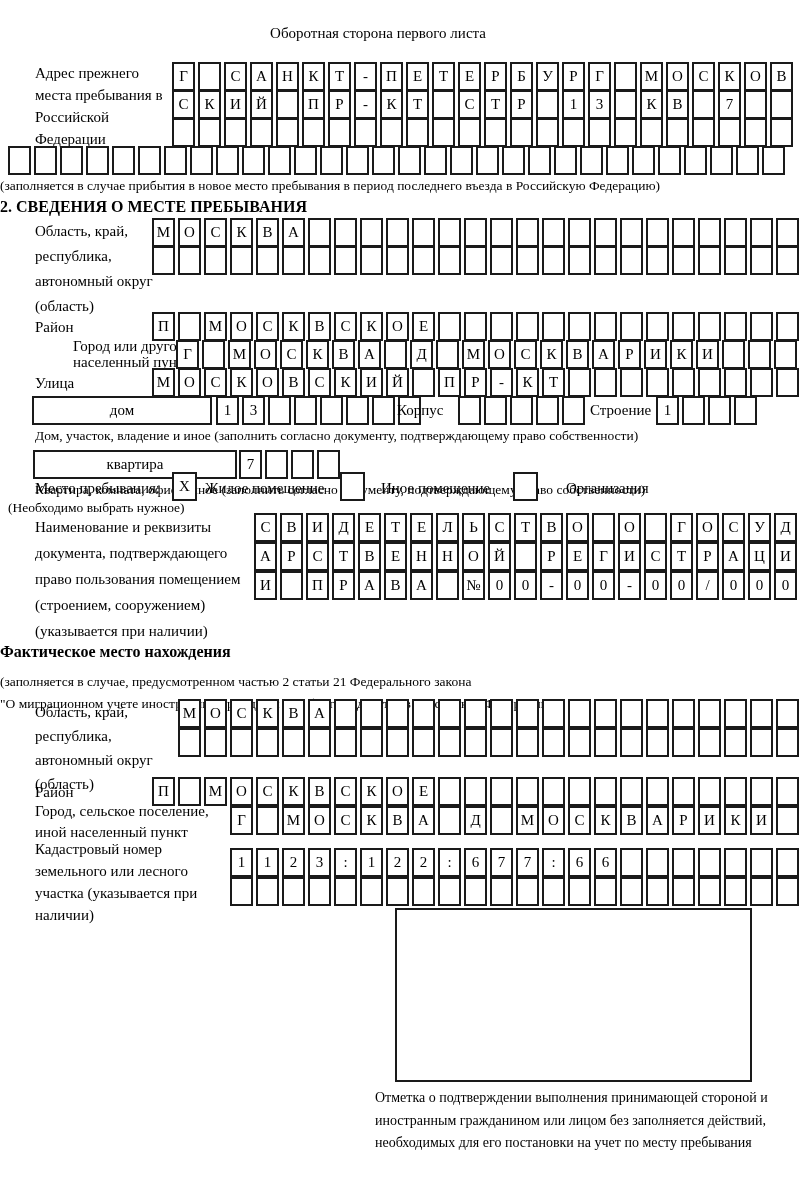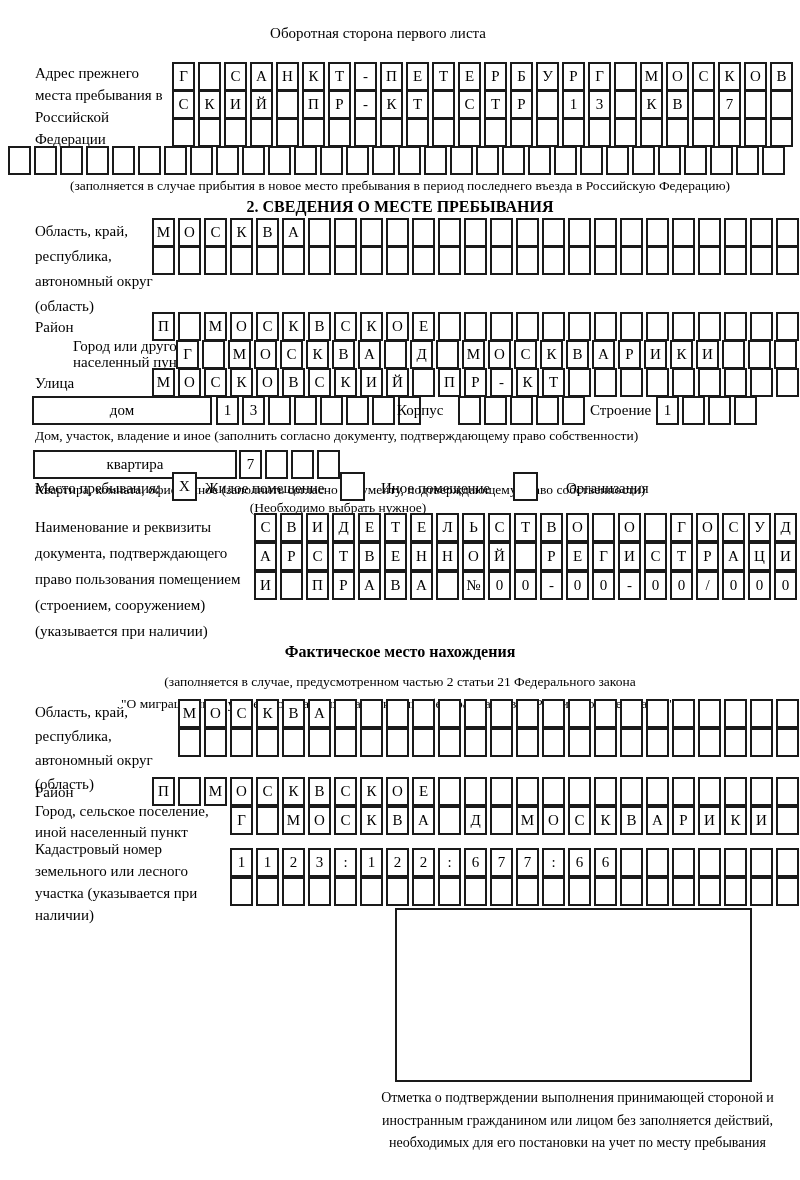--- a/index.html
+++ b/index.html
@@ -1,21 +1,21 @@
 <!DOCTYPE html>
 <html><head>
 <meta charset="utf-8">
 <style>
   html,body{margin:0;padding:0;background:#fff;}
   body{width:800px;height:1180px;position:relative;overflow:hidden;
        font-family:"Liberation Serif", serif;color:#000;}
   .abs{position:absolute;}
   .lbl{font-size:15px;line-height:22px;}
   .cap{font-size:13.5px;}
-  .center{text-align:center;}
+  .center{text-align:left;}
   .bold{font-weight:bold;}
   .cellrow{position:absolute;display:flex;}
   .cell{width:19px;height:25px;border:2px solid #1a1a1a;margin-right:3px;flex:none;
         text-align:center;font-size:15px;line-height:25px;background:#fff;}
   .widebox{position:absolute;height:25px;border:2px solid #1a1a1a;text-align:center;
         font-size:15px;line-height:25px;background:#fff;}
   .checkbox{position:absolute;width:21px;height:25px;border:2px solid #1a1a1a;
         text-align:center;font-size:15px;line-height:25px;background:#fff;}
   .stamp{position:absolute;border:2px solid #1a1a1a;background:#fff;}
 </style>

